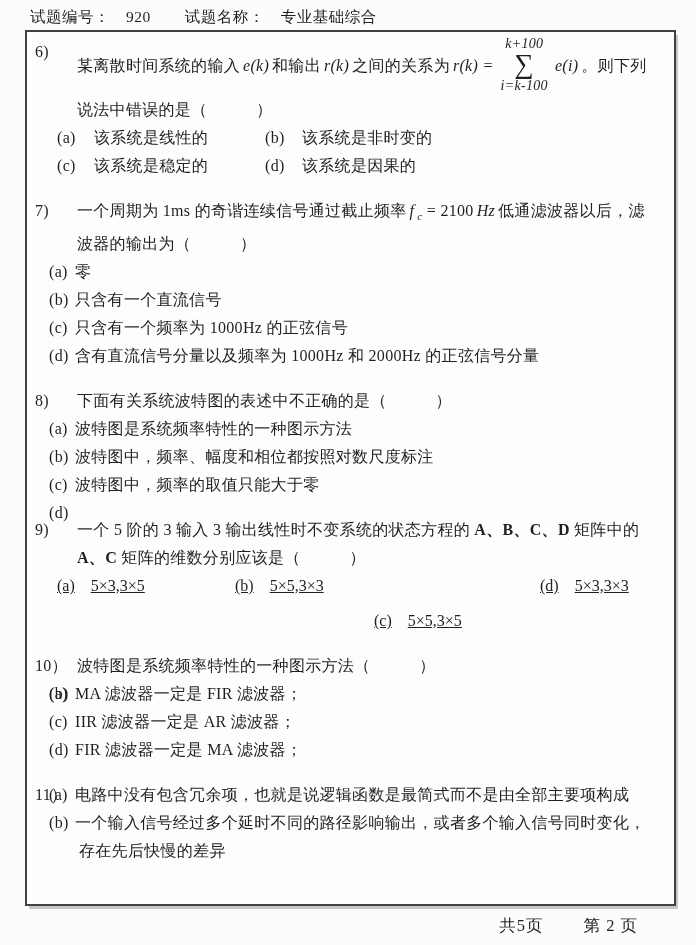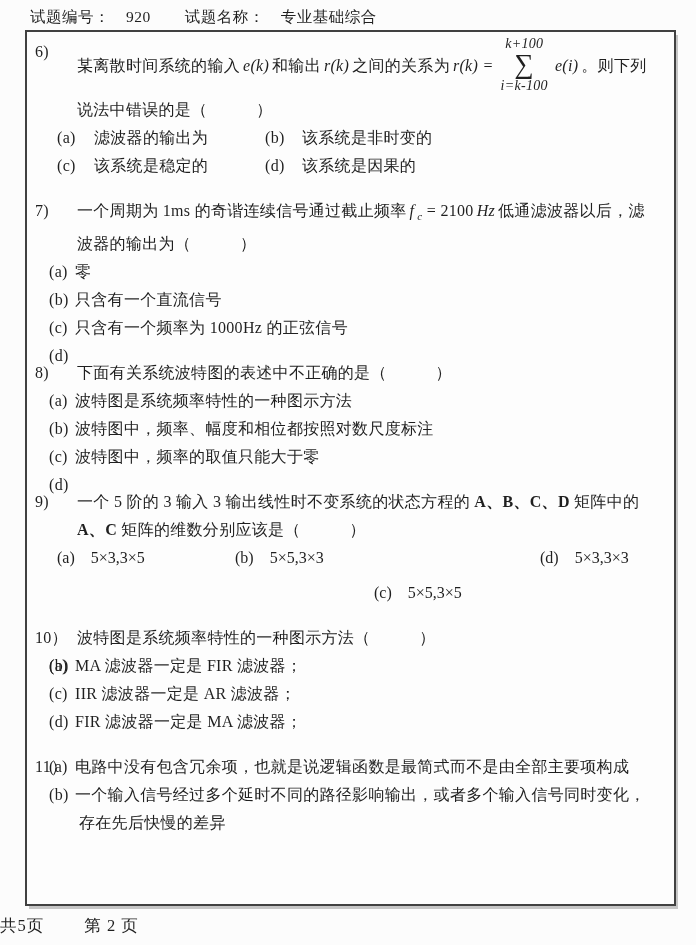--- a/index.html
+++ b/index.html
@@ -37,39 +37,39 @@
     position:relative;padding-left:48px;padding-right:6px;line-height:28px;letter-spacing:.3px;
   }
   .opt .lbl{position:absolute;left:22px;}
   .opt-cont{padding-left:52px;line-height:28px;letter-spacing:.3px;}
   
   .opts2{margin-left:30px;display:grid;grid-template-columns:208px auto;}
   .opt2{position:relative;padding-left:37px;line-height:28px;letter-spacing:.3px;}
   .opt2 .lbl{position:absolute;left:0;}
   
   .optrow{margin-left:30px;display:flex;line-height:28px;}
-  .optrow .itm{white-space:nowrap;}
+  .optrow .itm{white-space:nowrap;text-decoration:underline;}
   .optrow .itm .txt{margin-left:16px;}
   .optrow .w-a{width:178px;}
   .optrow .w-b{width:139px;}
   .optrow .w-c{width:166px;margin-top:35px;}
   
   .mi{font-style:italic;margin:0 3px;font-family:Liberation Serif, serif;}
   .mrow{white-space:nowrap;}
   sub.msub{font-size:11px;font-style:italic;}
   .sum{
     display:inline-flex;flex-direction:column;align-items:center;
     vertical-align:middle;line-height:1;margin:0 4px;position:relative;top:-2px;
   }
   .sum .lim{font-size:14px;font-style:italic;line-height:1.15;}
   .sum .sigma{font-size:27px;line-height:.95;font-style:normal;}
   .bold{font-weight:bold;}
   
   .footer{
-    margin-top:9px;text-align:left;padding-right:58px;
+    margin-top:9px;text-align:right;padding-right:58px;
     font-size:16.5px;letter-spacing:1px;
   }
   .footer .pg{margin-left:40px;}
 </style>
 </head>
 <body>
 
 <div class="page">
 
   <div class="header">
@@ -81,36 +81,36 @@
     <div class="question">
       <div class="q-stem">
         <span class="q-num">6)</span>
         <span>某离散时间系统的输入</span><span class="mi">e(k)</span><span>和输出</span><span class="mi">r(k)</span><span>之间的关系为</span><span class="mi mrow">r(k) =</span><span class="sum">
             <span class="lim">k+100</span>
             <span class="sigma">∑</span>
             <span class="lim">i=k-100</span>
           </span><span class="mi">e(i)</span><span>。则下列说法中错误的是（　　　）</span>
       </div>
       <div class="opts2">
-        <div class="opt2"><span class="lbl">(a)</span><span>滤波器的输出为</span></div>
+        <div class="opt2"><span class="lbl">(a)</span><span>该系统是线性的</span></div>
         <div class="opt2"><span class="lbl">(b)</span><span>该系统是非时变的</span></div>
         <div class="opt2"><span class="lbl">(c)</span><span>该系统是稳定的</span></div>
         <div class="opt2"><span class="lbl">(d)</span><span>该系统是因果的</span></div>
       </div>
     </div>
 
     <div class="question">
       <div class="q-stem">
         <span class="q-num">7)</span>
         <span>一个周期为 1ms 的奇谐连续信号通过截止频率</span><span class="mrow"><span class="mi">f</span><sub class="msub">c</sub> <span>= 2100</span><span class="mi">Hz</span></span><span>低通滤波器以后，滤波器的输出为（　　　）</span>
       </div>
       <div class="opt"><span class="lbl">(a)</span><span>零</span></div>
       <div class="opt"><span class="lbl">(b)</span><span>只含有一个直流信号</span></div>
       <div class="opt"><span class="lbl">(c)</span><span>只含有一个频率为 1000Hz 的正弦信号</span></div>
-      <div class="opt"><span class="lbl">(d)</span></div>
+      <div class="opt"><span class="lbl">(d)</span><span>含有直流信号分量以及频率为 1000Hz 和 2000Hz 的正弦信号分量</span></div>
     </div>
 
     <div class="question">
       <div class="q-stem">
         <span class="q-num">8)</span>
         <span>下面有关系统波特图的表述中不正确的是（　　　）</span>
       </div>
       <div class="opt"><span class="lbl">(a)</span><span>波特图是系统频率特性的一种图示方法</span></div>
       <div class="opt"><span class="lbl">(b)</span><span>波特图中，频率、幅度和相位都按照对数尺度标注</span></div>
       <div class="opt"><span class="lbl">(c)</span><span>波特图中，频率的取值只能大于零</span></div>

